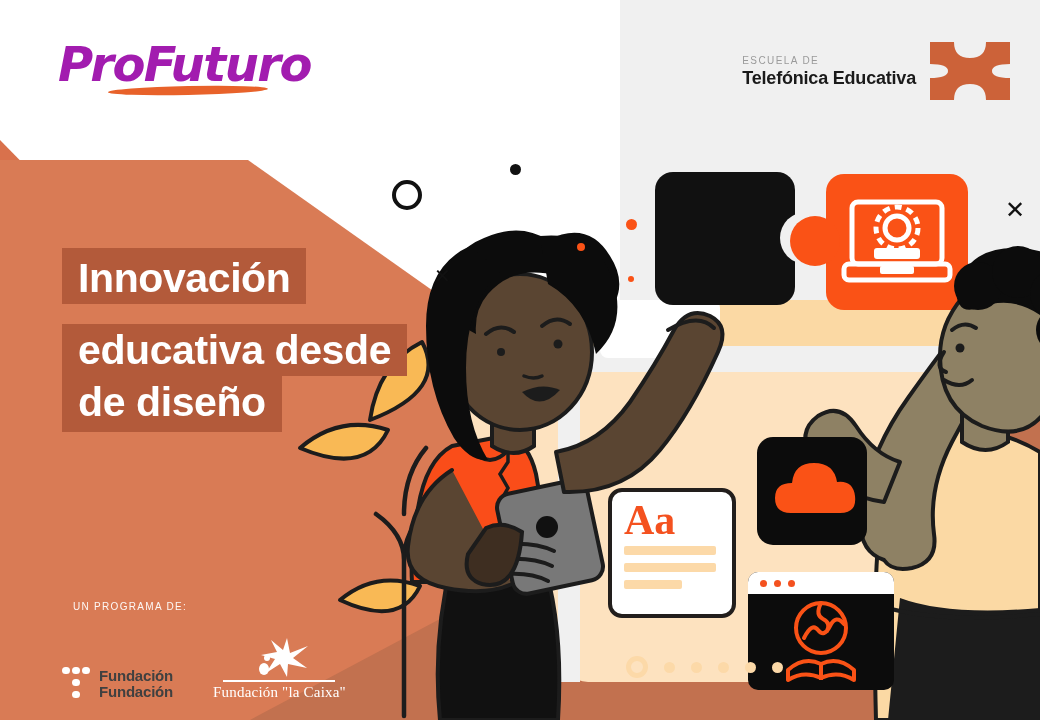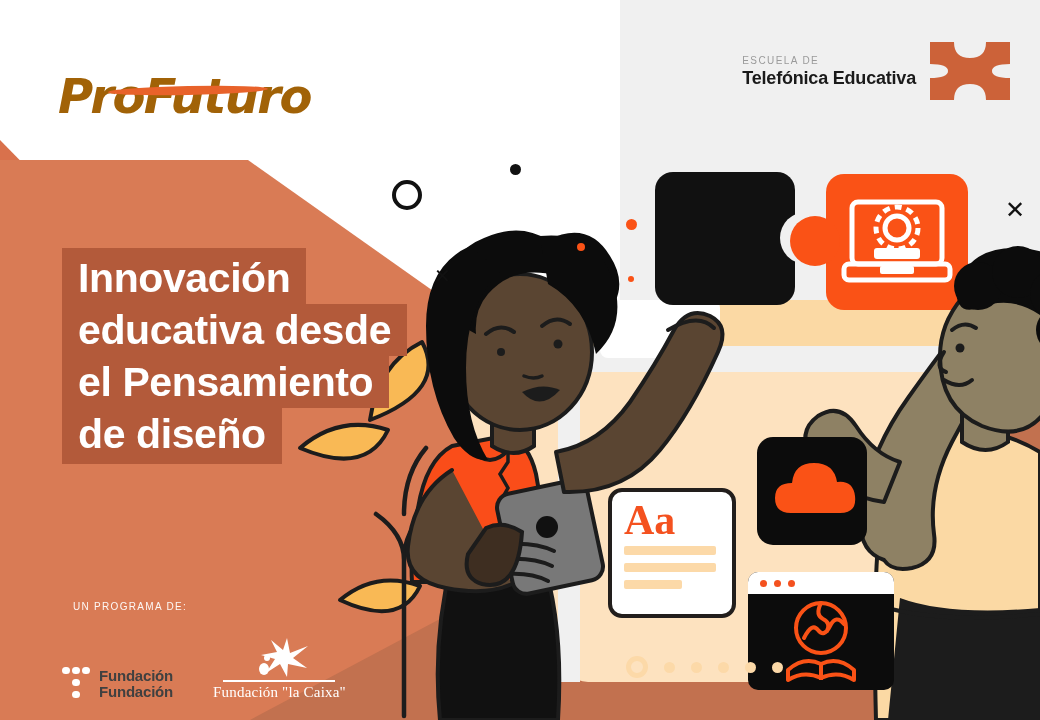--- a/index.html
+++ b/index.html
@@ -31,27 +31,27 @@
   .p-card-white{left:600px;top:300px;width:120px;height:58px;background:#ffffff;border-radius:8px;}
 
   .dot-w{position:absolute;width:16px;height:16px;border-radius:50%;background:#ffffff;}
 
   
   .title-wrap{position:absolute;left:62px;top:238px;z-index:30;}
   .title-line{display:block;background:#b35a3a;color:#ffffff;font-weight:700;
     font-size:41px;line-height:52px;letter-spacing:-0.4px;padding:4px 16px 4px 16px;
     width:max-content;}
   .t1{padding-bottom:0;margin-top:10px;}
-  .t2,.t3{padding-top:0;padding-bottom:0;}
+  .t2,.t3{padding-top:0;padding-bottom:0;margin-top:20px;}
   .t4{padding-top:0;}
 
   
   .pf-logo{position:absolute;left:58px;top:38px;z-index:40;}
   .pf-text{font-family:"DejaVu Sans",sans-serif;font-style:italic;font-weight:700;
-    font-size:48px;color:#a16207;letter-spacing:-1.5px;line-height:52px;margin-top:32px;}
+    font-size:48px;color:#a21caf;letter-spacing:-1.5px;line-height:52px;}
   .pf-swoosh{position:absolute;left:50px;top:48px;width:160px;height:9px;background:#e8622a;
     border-radius:50%;transform:rotate(-1.2deg);}
 
   
   .esc{position:absolute;right:28px;top:40px;display:flex;align-items:center;gap:12px;z-index:40;}
   .esc-text{}
   .esc-small{font-size:10px;letter-spacing:1.4px;color:#9a9a9a;font-weight:400;line-height:13px;}
   .esc-big{font-size:18px;font-weight:700;color:#1a1a1a;line-height:22px;letter-spacing:-0.2px;}
 
   
@@ -244,21 +244,20 @@
     <span class="pg-dot"></span>
     <span class="pg-dot"></span>
     <span class="pg-dot"></span>
     <span class="pg-dot"></span>
     <span class="pg-dot"></span>
   </div>
 
   <div class="title-wrap">
     <span class="title-line t1">Innovación</span>
     <span class="title-line t2">educativa desde</span>
-    <span class="title-line t3">el Pensamiento</span>
     <span class="title-line t4">de diseño</span>
   </div>
 
   <div class="pf-logo">
     <div class="pf-text">ProFuturo</div>
     <div class="pf-swoosh"></div>
   </div>
 
   <div class="esc">
     <div class="esc-text">

